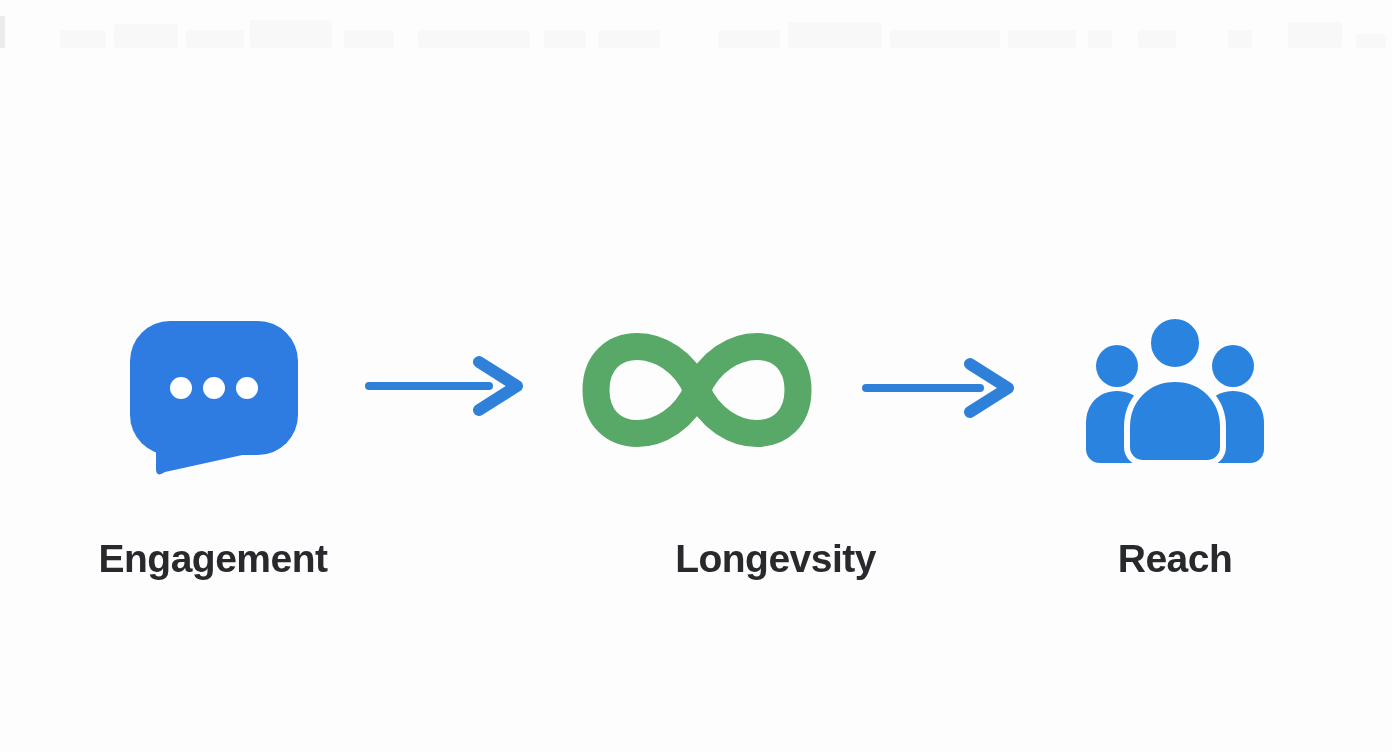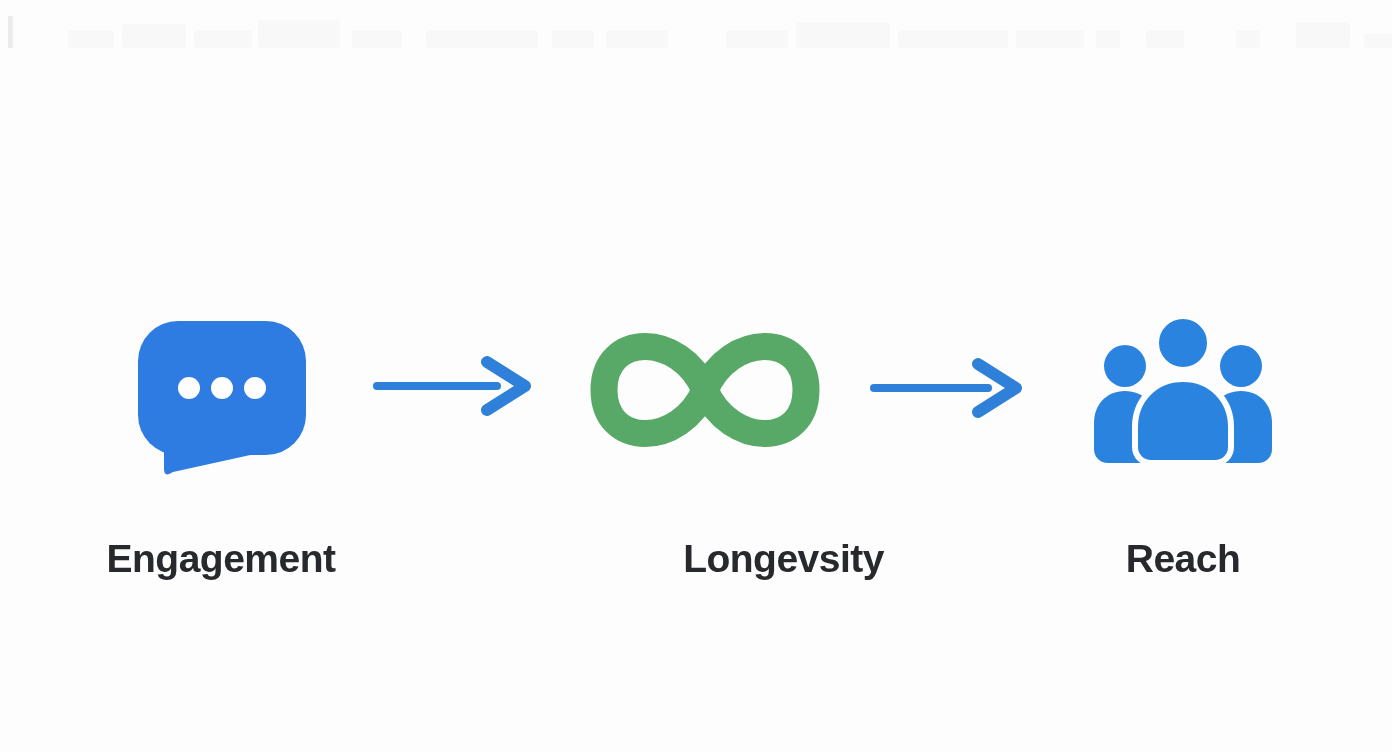--- a/index.html
+++ b/index.html
@@ -4,21 +4,21 @@
 <style>
   html, body { margin: 0; padding: 0; }
   body {
     width: 1392px; height: 752px;
     background: #fdfdfd;
     font-family: "Liberation Sans", sans-serif;
     overflow: hidden;
   }
   .canvas {
     position: relative;
-    width: 1236px; height: 752px; margin-left: 8px;
+    width: 1236px; height: 752px;
   }
   
   .artifact {
     position: absolute;
     background: #f8f8f8;
     border-radius: 3px;
   }
   .edge-sliver {
     position: absolute;
     left: 0; top: 16px; width: 5px; height: 32px;

